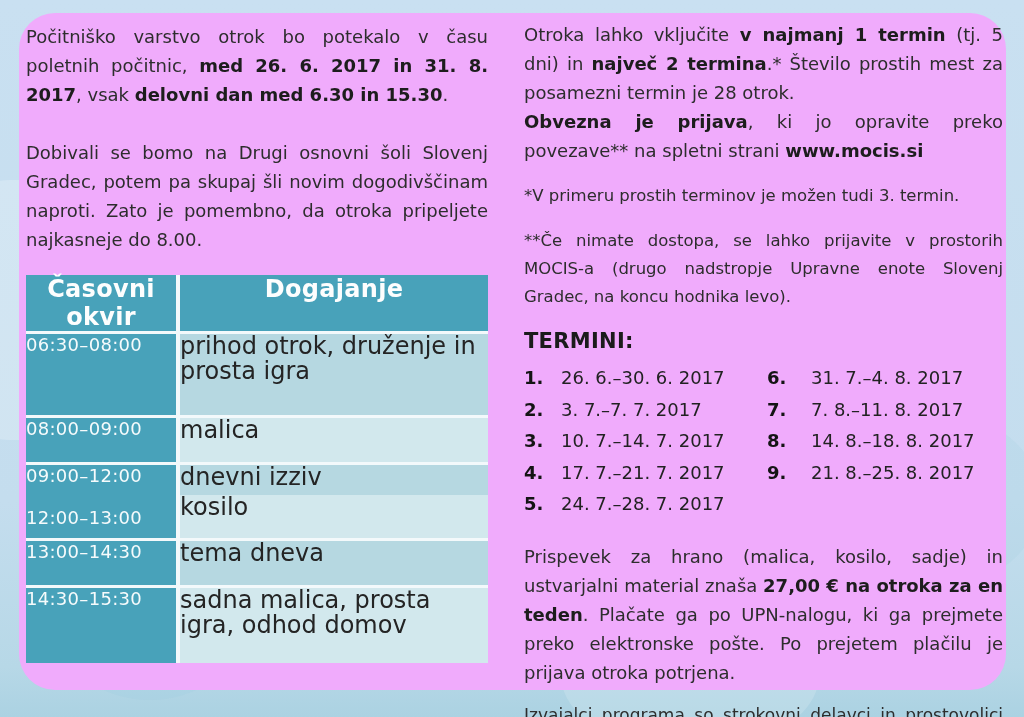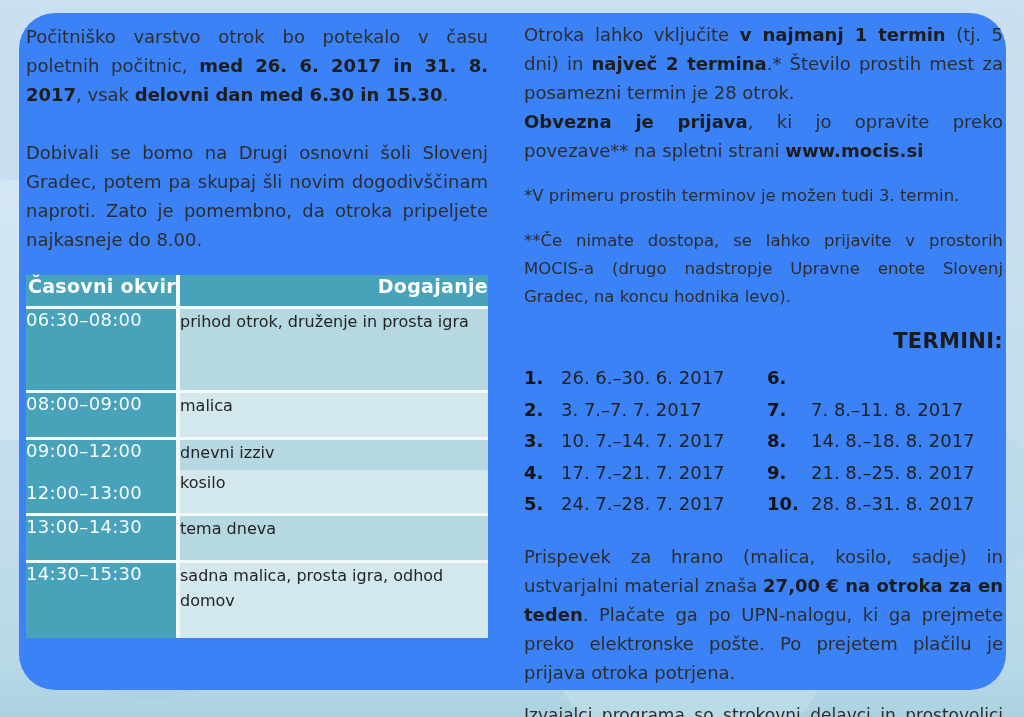--- a/index.html
+++ b/index.html
@@ -3,50 +3,50 @@
 <meta charset="utf-8">
 <style>
   html,body{margin:0;padding:0;width:1024px;height:717px;overflow:hidden;}
   body{
     font-family:"DejaVu Sans","Liberation Sans",sans-serif;
     background:linear-gradient(180deg,#c9e0f1 0%,#c4ddee 70%,#b7d8e7 93%,#abd2e2 100%);
     position:relative;color:#2d2d2d;
   }
   .card{
     position:absolute;left:19px;top:13px;width:987px;height:677px;
-    background:#3b82f6;border-radius:36px;
+    background:#f0abfc;border-radius:36px;
   }
   .deco{position:absolute;pointer-events:none;}
   .col-left{position:absolute;left:7px;top:9px;width:462px;}
   .col-right{position:absolute;left:505px;top:7px;width:479px;}
   p{margin:0;}
   .body-text{font-size:18px;line-height:29px;text-align:justify;text-align-last:left;}
   .b{font-weight:bold;color:#1d1d1d;}
   .gap{height:29px;}
   
   table.schedule{border-collapse:separate;border-spacing:0;width:462px;margin-top:21px;table-layout:fixed;}
   table.schedule td,table.schedule th{padding:0;vertical-align:top;}
   th.h-time,th.h-act{
-    background:#48a2ba;color:#fdfefe;font-weight:bold;font-size:19px;
-    height:31px;text-align:right;vertical-align:middle;letter-spacing:.3px;
+    background:#48a2ba;color:#fdfefe;font-weight:bold;font-size:24px;
+    height:31px;text-align:center;vertical-align:middle;letter-spacing:.3px;
   }
   th.h-time{width:150px;border-right:4px solid #f3f9fb;}
   td.time{
     background:#48a2ba;color:#f6fbfc;font-size:18px;letter-spacing:.3px;
     border-right:4px solid #f3f9fb;padding:9px 0 0 14px;
   }
-  td.act{font-size:16px;line-height:25px;padding:9px 10px 0 16px;color:#242424;}
+  td.act{font-size:24px;line-height:25px;padding:9px 10px 0 16px;color:#242424;}
   .sep{border-bottom:3px solid #f3f9fb;}
   .row-dark{background:#b6d8e1;}
   .row-light{background:#d2e8ed;}
   td.time .t2{margin-top:21px;}
   
   .fn{font-size:16.5px;line-height:28px;margin-top:17px;}
   .fn.just{text-align:justify;text-align-last:left;line-height:28px;}
-  .termini-h{font-size:21px;font-weight:bold;color:#1b1b1b;margin-top:18px;letter-spacing:.3px;text-align:right;}
+  .termini-h{font-size:21px;font-weight:bold;color:#1b1b1b;margin-top:18px;letter-spacing:.3px;}
   .termini{display:flex;margin-top:14px;}
   .t-col{display:flex;flex-direction:column;}
   .t-col.c1{width:243px;}
   .t-col.c2{width:236px;}
   .t-item{display:flex;height:31.5px;align-items:flex-start;font-size:18px;}
   .t-num{font-weight:bold;color:#141414;width:37px;flex:0 0 37px;}
   .c2 .t-num{width:44px;flex:0 0 44px;}
   .t-date{color:#222;}
   .small-text{font-size:17px;line-height:25.5px;text-align:justify;text-align-last:left;}
 </style>
@@ -131,37 +131,34 @@
             <span class="t-date">17. 7.–21. 7. 2017</span>
           </div>
         <div class="t-item">
             <span class="t-num">5.</span>
             <span class="t-date">24. 7.–28. 7. 2017</span>
           </div>
       </div>
       <div class="t-col c2">
         <div class="t-item">
             <span class="t-num">6.</span>
+            <span class="t-date">31. 7.–4. 8. 2017</span>
           </div>
         <div class="t-item">
             <span class="t-num">7.</span>
             <span class="t-date">7. 8.–11. 8. 2017</span>
           </div>
         <div class="t-item">
             <span class="t-num">8.</span>
             <span class="t-date">14. 8.–18. 8. 2017</span>
           </div>
         <div class="t-item">
             <span class="t-num">9.</span>
             <span class="t-date">21. 8.–25. 8. 2017</span>
           </div>
-        <div class="t-item">
-            <span class="t-num">10.</span>
-            <span class="t-date">28. 8.–31. 8. 2017</span>
-          </div>
       </div>
     </div>
 
     <p class="body-text" style="margin-top:17px;"><span>Prispevek za hrano (malica, kosilo, sadje) in ustvarjalni material znaša </span><span class="b">27,00 € na otroka za en teden</span><span>. Plačate ga po UPN-nalogu, ki ga prejmete preko elektronske pošte. Po prejetem plačilu je prijava otroka potrjena.</span></p>
 
     <p class="small-text" style="margin-top:16px;">Izvajalci programa so strokovni delavci in prostovoljci MOCIS-a ter zunanji izvajalci.</p>
 
   </div>
 </div>
 

